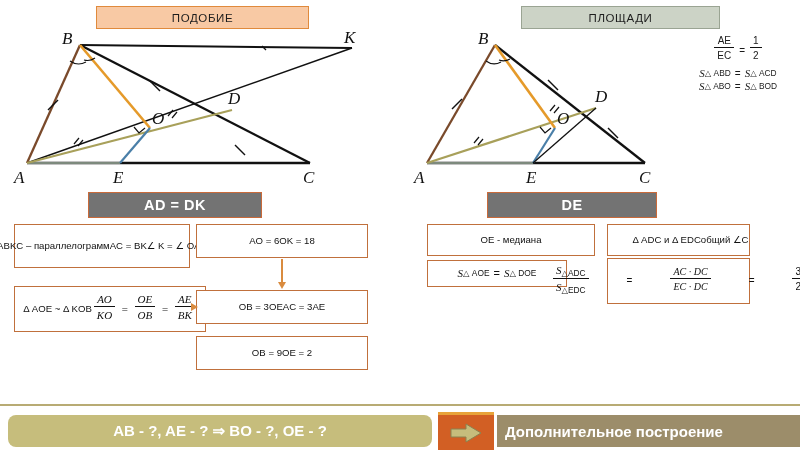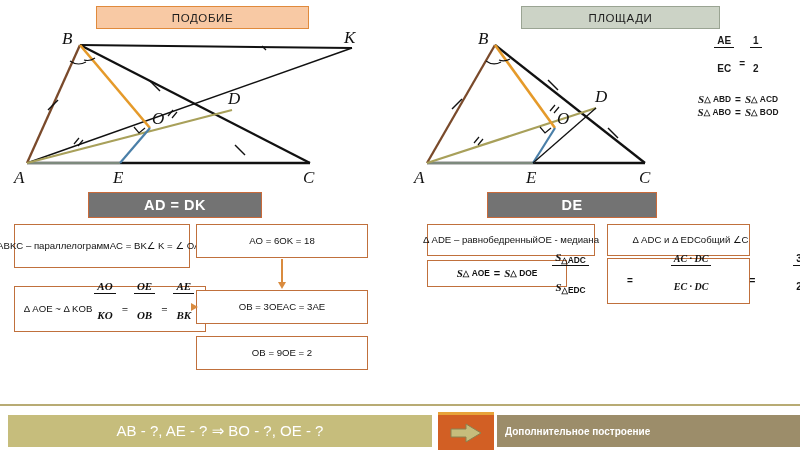--- a/index.html
+++ b/index.html
@@ -36,40 +36,40 @@
      border-top:7px solid #d98b3f;}
   .arrow-h{position:absolute;background:#d98b3f;height:1.6px;}
   .arrow-h::after{content:"";position:absolute;top:-3.2px;right:-6px;
      border-top:4.4px solid transparent;border-bottom:4.4px solid transparent;
      border-left:7px solid #d98b3f;}
 
   
   .frac{display:inline-flex;flex-direction:column;align-items:center;
         vertical-align:middle;line-height:1.06;margin:0 2px;}
   .frac .num{padding:0 3px;}
-  .frac .den{padding:16px 3px;border-top:1.1px solid #111;}
+  .frac .den{padding:3px 3px;border-top:1.1px solid #111;}
   .ital{font-family:"Liberation Serif",serif;font-style:italic;}
-  .row{display:flex;align-items:center;justify-content:center;white-space:nowrap;font-weight:bold;}
+  .row{display:flex;align-items:center;justify-content:center;white-space:nowrap;}
   .sdelta{white-space:nowrap;}
   .sdelta .s{font-family:"Liberation Serif",serif;font-style:italic;font-size:11px;}
   .sdelta .sub{font-size:8.4px;vertical-align:-2px;}
 
   
   .formulas{left:676px;top:36px;width:124px;font-size:10px;
             display:flex;flex-direction:column;align-items:center;gap:1px;}
 
   
   .bottom-left{left:8px;top:415px;width:424px;height:32px;background:#c6bd7c;
        display:flex;align-items:center;justify-content:center;
-       color:#ffffff;font-weight:normal;font-size:15px;white-space:nowrap;}
+       color:#ffffff;font-weight:bold;font-size:15px;white-space:nowrap;border-radius:8px;}
   .bottom-arrowbox{left:438px;top:412px;width:56px;height:36px;background:#d25f24;
        border-top:3px solid #e8a33a;display:flex;align-items:center;justify-content:center;}
   .bottom-right{left:497px;top:415px;width:303px;height:32px;background:#9c8d6a;
        display:flex;align-items:center;padding-left:8px;box-sizing:border-box;
-       color:#ffffff;font-weight:bold;font-size:10px;white-space:nowrap;}
+       color:#ffffff;font-weight:bold;font-size:15px;white-space:nowrap;}
   .hr-top{left:0;top:404px;width:800px;height:2px;background:#b8ab74;}
 
   svg{display:block;}
   .lbl{font-family:"Liberation Serif",serif;font-style:italic;font-size:17px;fill:#111;}
 </style>
 </head>
 <body>
 
 <div class="abs hdr hdr-similar">ПОДОБИЕ</div>
 <div class="abs hdr hdr-areas">ПЛОЩАДИ</div>
@@ -213,21 +213,20 @@
 
 <div class="abs box" style="left:196px;top:336px;width:172px;height:34px;">
   <span class="ln">OB = 9</span>
   <span class="ln">OE = 2</span>
 </div>
 
 <div class="arrow-v" style="left:281px;top:259px;height:24px;"></div>
 <div class="arrow-h" style="left:192px;top:306px;width:0px;"></div>
 
 <div class="abs box" style="left:427px;top:224px;width:168px;height:32px;">
-  <span class="ln">Δ ADE – равнобедренный</span>
   <span class="ln">OE - медиана</span>
 </div>
 
 <div class="abs box" style="left:607px;top:224px;width:143px;height:32px;padding-left:28px;">
   <span class="ln">Δ ADC и Δ EDC</span>
   <span class="ln">общий ∠C</span>
 </div>
 
 <div class="abs box" style="left:427px;top:260px;width:140px;height:27px;">
   <span class="row sdelta" style="font-size:11px;">

